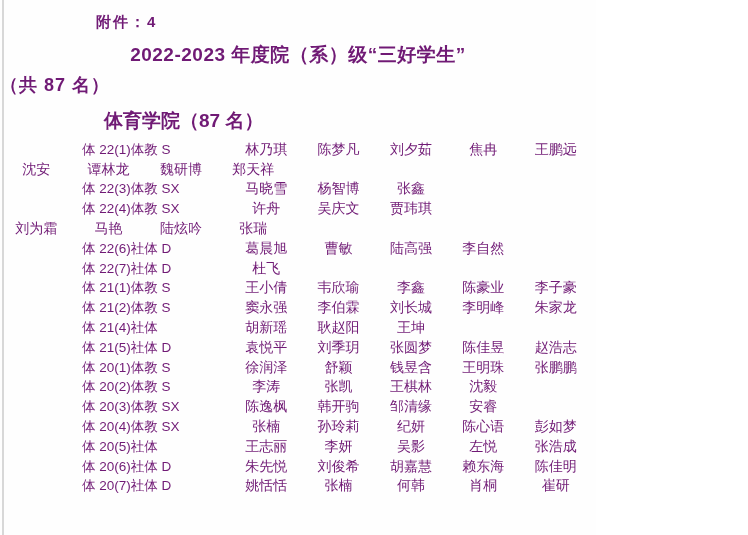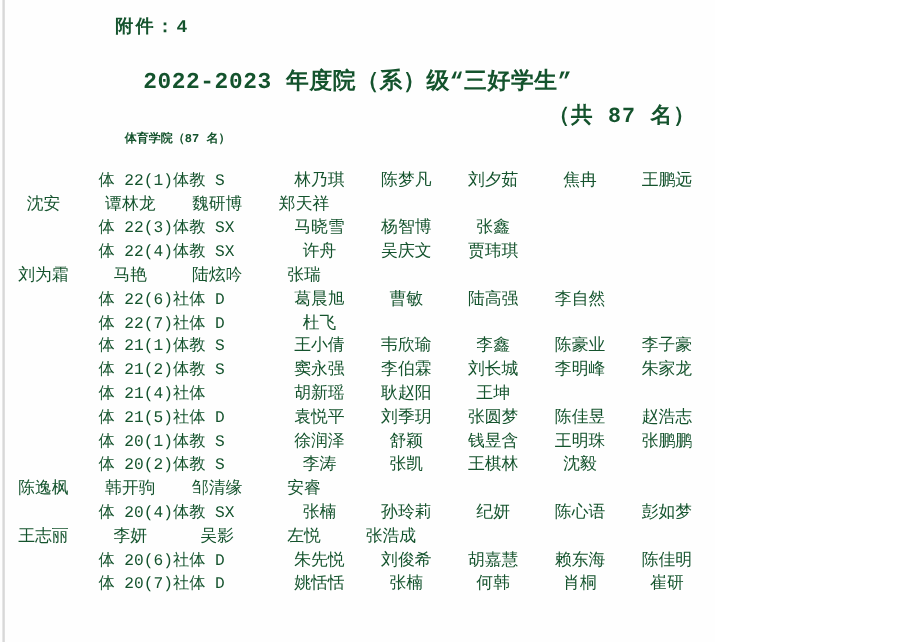--- a/index.html
+++ b/index.html
@@ -6,22 +6,22 @@
     margin: 0;
     padding: 0;
     background: #ffffff;
   }
   .page {
     position: relative;
     width: 596px;
     height: 535px;
     background: #fefefe;
     overflow: hidden;
-    font-family: Liberation Mono, monospace;
-    color: #14532d;
+    font-family: Liberation Sans, sans-serif;
+    color: #701a75;
   }
   .edge-left {
     position: absolute;
     left: 2px;
     top: 0;
     width: 2px;
     height: 100%;
     background: #d8d8d8;
   }
   .attachment {
@@ -35,38 +35,36 @@
   }
   .title {
     position: absolute;
     left: 0;
     right: 0;
     top: 42px;
     text-align: center;
     font-size: 19px;
     font-weight: bold;
     letter-spacing: 0.5px;
-    margin-top: 12px;
   }
   .subtitle {
     position: absolute;
     left: 0;
-    right: 16px;
+    right: 0;
     top: 73px;
-    text-align: right;
+    text-align: left;
     font-size: 18px;
     font-weight: bold;
     letter-spacing: 1px;
-    margin-top: 11px;
   }
   .section {
     position: absolute;
     left: 104px;
     top: 108px;
-    font-size: 10px;
+    font-size: 19px;
     font-weight: bold;
     white-space: nowrap;
   }
   .table {
     position: absolute;
     left: 0;
     top: 139px;
     width: 748px;
   }
   .row {
@@ -213,37 +211,39 @@
       <div class="row">
         <span class="cls">体 20(2)体教 S</span>
         <span class="name">李涛</span>
         <span class="name">张凯</span>
         <span class="name">王棋林</span>
         <span class="name">沈毅</span>
         <span class="name"></span>
         <span class="name"></span>
       </div>
       <div class="row">
+        <span class="cls">体 20(3)体教 SX</span>
         <span class="name">陈逸枫</span>
         <span class="name">韩开驹</span>
         <span class="name">邹清缘</span>
         <span class="name">安睿</span>
         <span class="name"></span>
         <span class="name"></span>
       </div>
       <div class="row">
         <span class="cls">体 20(4)体教 SX</span>
         <span class="name">张楠</span>
         <span class="name">孙玲莉</span>
         <span class="name">纪妍</span>
         <span class="name">陈心语</span>
         <span class="name">彭如梦</span>
         <span class="name"></span>
       </div>
       <div class="row">
+        <span class="cls">体 20(5)社体</span>
         <span class="name">王志丽</span>
         <span class="name">李妍</span>
         <span class="name">吴影</span>
         <span class="name">左悦</span>
         <span class="name">张浩成</span>
         <span class="name"></span>
       </div>
       <div class="row">
         <span class="cls">体 20(6)社体 D</span>
         <span class="name">朱先悦</span>

